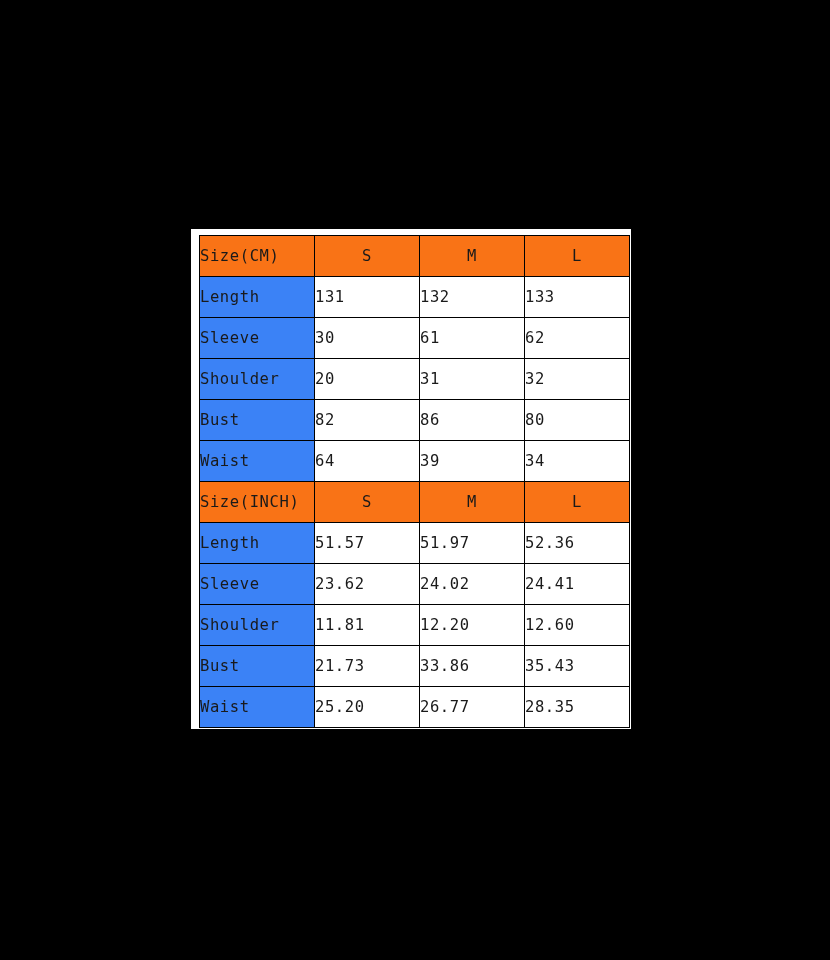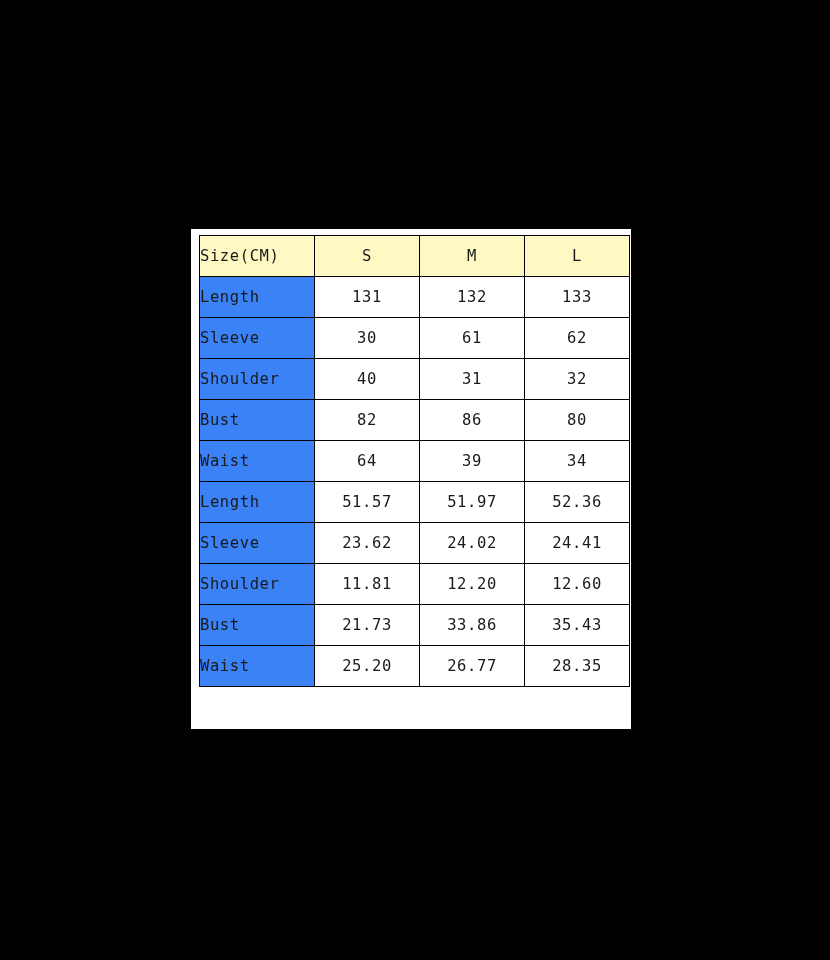--- a/index.html
+++ b/index.html
@@ -52,30 +52,30 @@
   
   td.label-cell {
     background: #3b82f6;
     text-align: left;
     padding-left: 7px;
     font-size: 15px;
   }
 
   
   tr.header-row td {
-    background: #fef9c3;
+    background: #f97316;
   }
   tr.header-row td.size-cell {
     text-align: center;
   }
 
   
   td.value-cell {
     background: #ffffff;
-    text-align: center;
+    text-align: left;
   }
 </style>
 </head>
 <body>
 
 <div id="size-chart-frame">
   <table id="size-chart-table">
     <colgroup>
       <col class="c-label">
       <col class="c-size">
@@ -96,35 +96,41 @@
           <td class="value-cell">133</td>
         </tr>
         <tr class="data-row">
           <td class="label-cell">Sleeve</td>
           <td class="value-cell">30</td>
           <td class="value-cell">61</td>
           <td class="value-cell">62</td>
         </tr>
         <tr class="data-row">
           <td class="label-cell">Shoulder</td>
-          <td class="value-cell">40</td>
+          <td class="value-cell">20</td>
           <td class="value-cell">31</td>
           <td class="value-cell">32</td>
         </tr>
         <tr class="data-row">
           <td class="label-cell">Bust</td>
           <td class="value-cell">82</td>
           <td class="value-cell">86</td>
           <td class="value-cell">80</td>
         </tr>
         <tr class="data-row">
           <td class="label-cell">Waist</td>
           <td class="value-cell">64</td>
           <td class="value-cell">39</td>
           <td class="value-cell">34</td>
+        </tr>
+        <tr class="header-row">
+          <td class="label-cell">Size(INCH)</td>
+          <td class="size-cell">S</td>
+          <td class="size-cell">M</td>
+          <td class="size-cell">L</td>
         </tr>
         <tr class="data-row">
           <td class="label-cell">Length</td>
           <td class="value-cell">51.57</td>
           <td class="value-cell">51.97</td>
           <td class="value-cell">52.36</td>
         </tr>
         <tr class="data-row">
           <td class="label-cell">Sleeve</td>
           <td class="value-cell">23.62</td>

